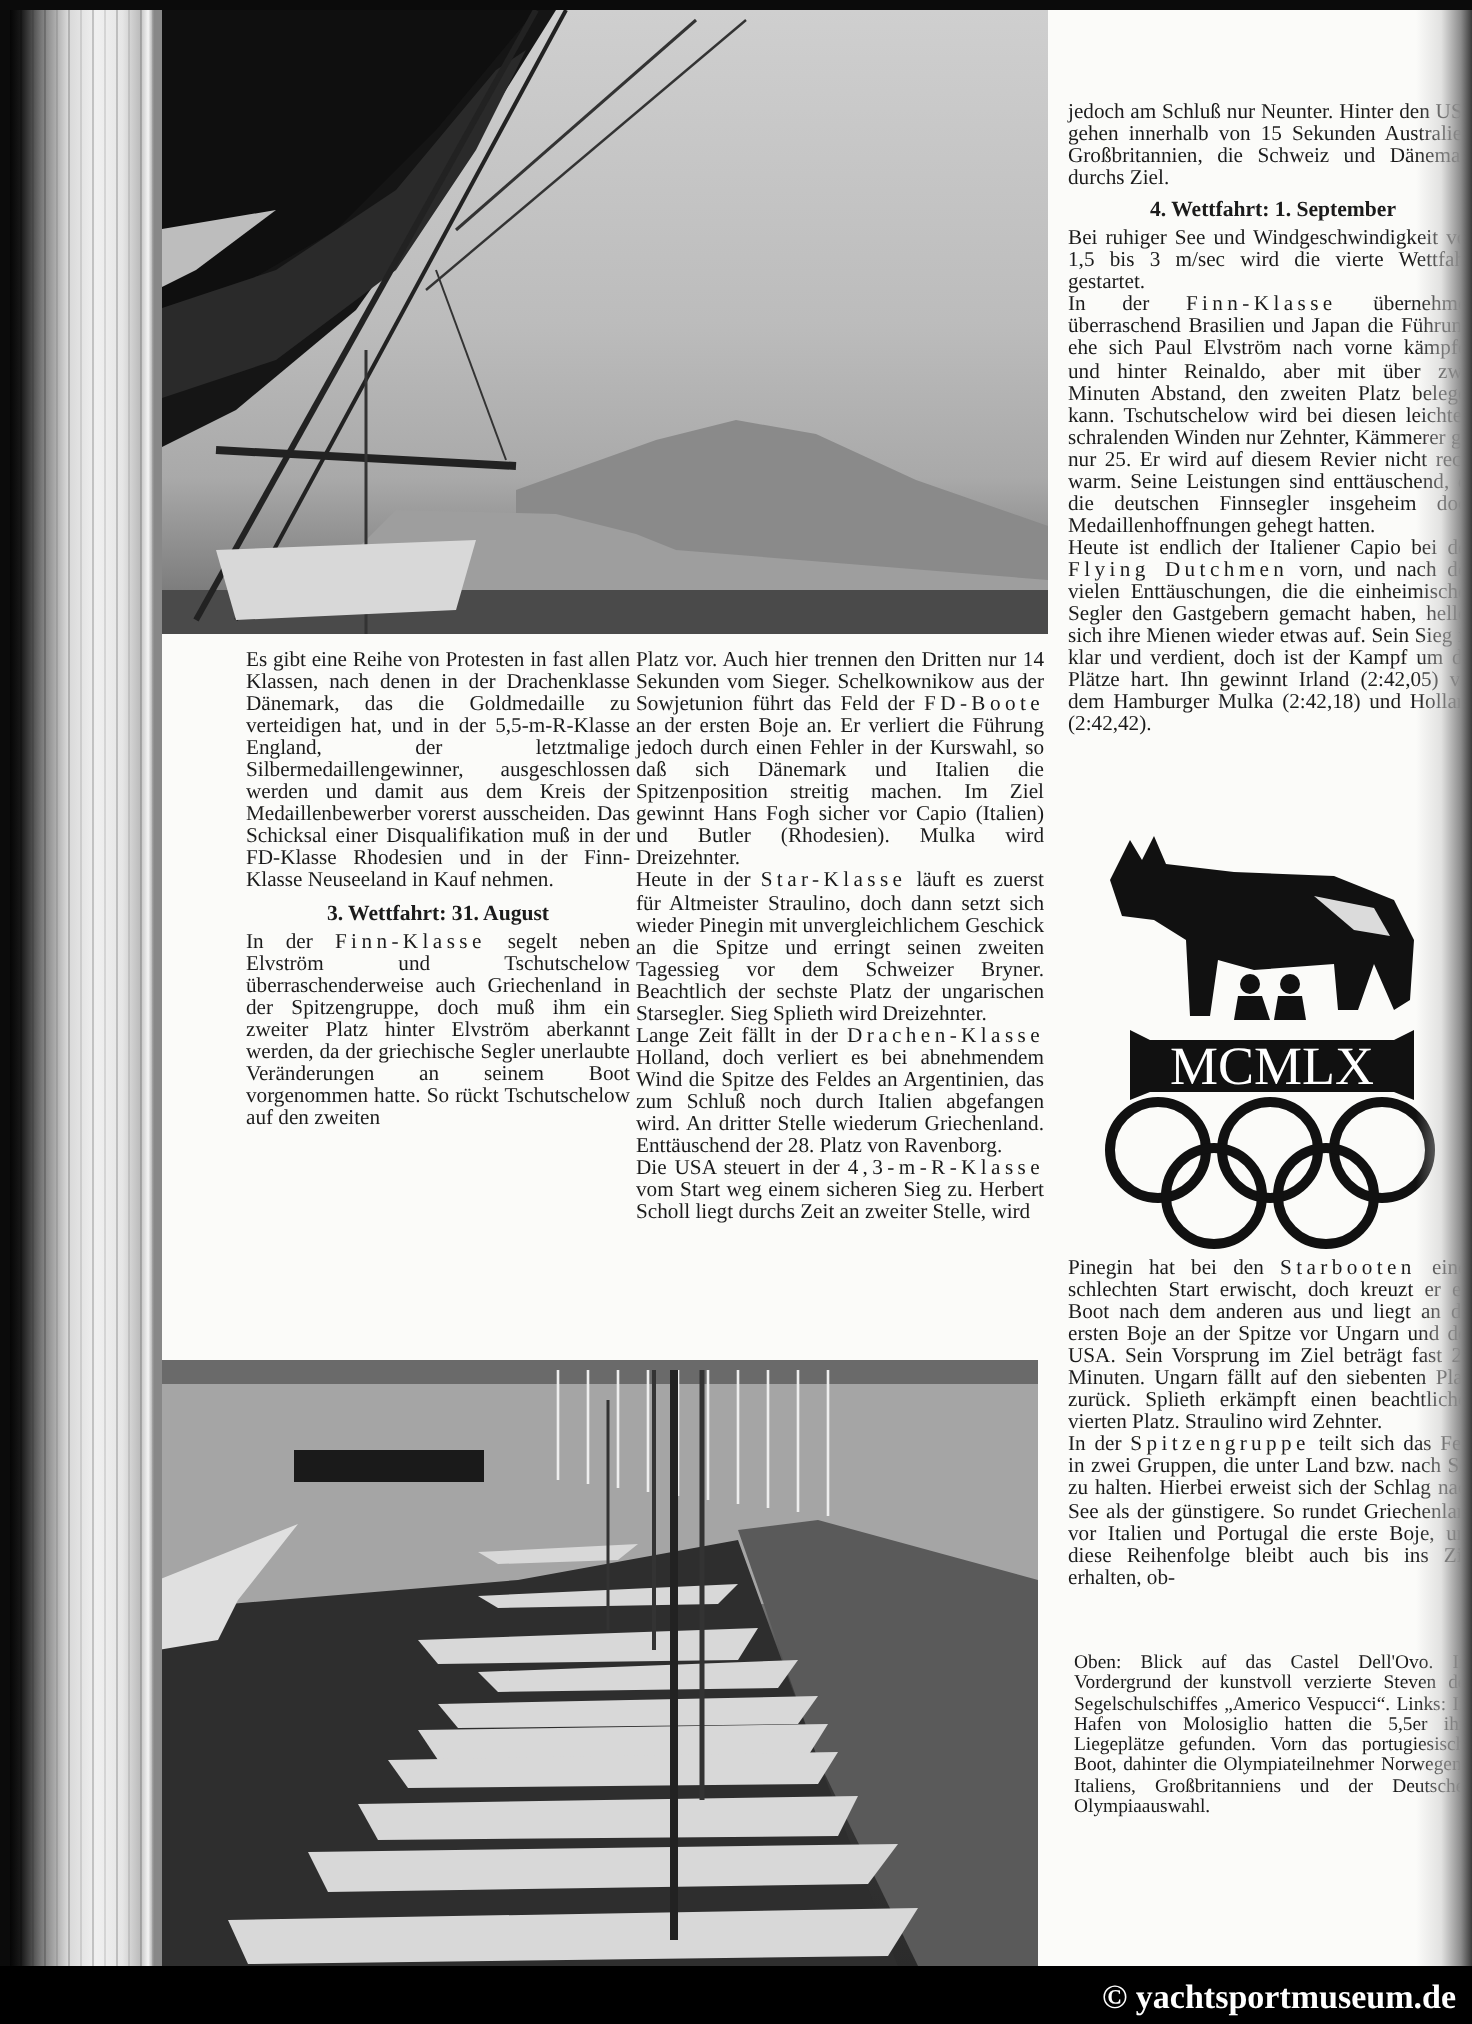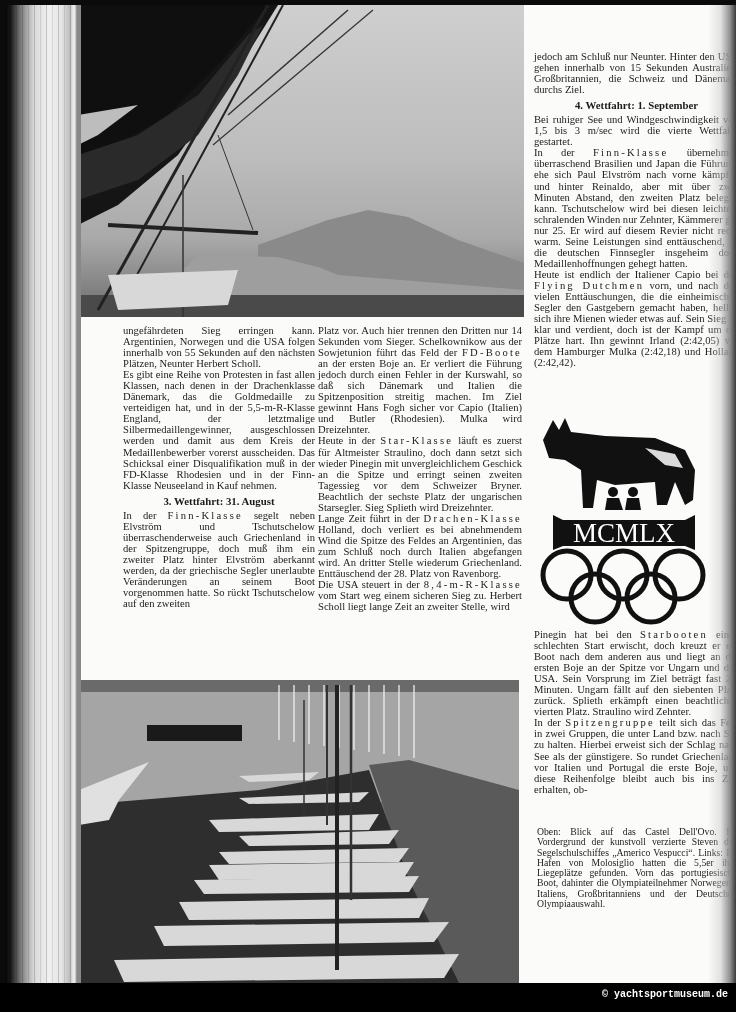--- a/index.html
+++ b/index.html
@@ -19,23 +19,23 @@
   .text{position:absolute;font-size:10.6px;line-height:11.05px;color:#1b1b1b;text-align:justify;}
   .text p{margin:0;text-indent:0;}
   .col1{left:46px;top:320px;width:192px;}
   .col2{left:241px;top:320px;width:204px;}
   .col3{left:457px;top:46px;width:205px;}
   .col3b{left:457px;top:624px;width:205px;}
   .caption{position:absolute;left:460px;top:822px;width:200px;font-size:9.7px;line-height:10.3px;color:#1b1b1b;text-align:justify;}
   .caption p{margin:0;}
   .heading{font-weight:bold;text-align:center;margin:5px 0 3px 0 !important;font-size:10.8px;}
   .sp{letter-spacing:2.2px;}
-  .logo{position:absolute;left:458px;top:405px;width:175px;height:215px;text-decoration:underline;}
+  .logo{position:absolute;left:470px;top:405px;width:175px;height:215px;text-decoration:underline;}
   .watermark{position:absolute;left:0;top:983px;width:736px;height:29px;background:#000;}
-  .watermark span{position:absolute;right:8px;top:6px;color:#fff;font-family:Liberation Mono, monospace;font-size:10px;font-weight:bold;}
+  .watermark span{position:absolute;right:8px;top:6px;color:#fff;font-family:Liberation Serif, serif;font-size:17px;font-weight:bold;}
   .spine-shadow{position:absolute;left:77px;top:5px;width:4px;height:978px;background:#888;}
 </style>
 </head>
 <body>
 
 <div class="book-edge">
     <div class="lines"></div>
   </div>
 
 <div class="page">
@@ -60,31 +60,30 @@
       <line x1="295" y1="5" x2="135" y2="140" stroke="#333" stroke-width="1.2"></line>
       <line x1="140" y1="130" x2="175" y2="225" stroke="#333" stroke-width="1"></line>
       <line x1="30" y1="220" x2="180" y2="228" stroke="#222" stroke-width="4"></line>
       <line x1="105" y1="170" x2="105" y2="312" stroke="#333" stroke-width="1.5"></line>
 
       <path d="M30 270 L160 265 L150 300 L40 305 Z" fill="#d8d8d8"></path>
     </svg>
   </div>
 
   <div class="text col1">
-    <p>ungefährdeten Sieg erringen kann. Argentinien, Norwegen und die USA folgen innerhalb von 55 Sekunden auf den nächsten Plätzen, Neunter Herbert Scholl.</p>
     <p>Es gibt eine Reihe von Protesten in fast allen Klassen, nach denen in der Drachenklasse Dänemark, das die Goldmedaille zu verteidigen hat, und in der 5,5-m-R-Klasse England, der letztmalige Silbermedaillengewinner, ausgeschlossen werden und damit aus dem Kreis der Medaillenbewerber vorerst ausscheiden. Das Schicksal einer Disqualifikation muß in der FD-Klasse Rhodesien und in der Finn-Klasse Neuseeland in Kauf nehmen.</p>
     <p class="heading">3. Wettfahrt: 31. August</p>
     <p><span>In der </span><span class="sp">Finn-Klasse</span><span> segelt neben Elvström und Tschutschelow überraschenderweise auch Griechenland in der Spitzengruppe, doch muß ihm ein zweiter Platz hinter Elvström aberkannt werden, da der griechische Segler unerlaubte Veränderungen an seinem Boot vorgenommen hatte. So rückt Tschutschelow auf den zweiten</span></p>
   </div>
 
   <div class="text col2">
     <p><span>Platz vor. Auch hier trennen den Dritten nur 14 Sekunden vom Sieger. Schelkownikow aus der Sowjetunion führt das Feld der </span><span class="sp">FD-Boote</span><span> an der ersten Boje an. Er verliert die Führung jedoch durch einen Fehler in der Kurswahl, so daß sich Dänemark und Italien die Spitzenposition streitig machen. Im Ziel gewinnt Hans Fogh sicher vor Capio (Italien) und Butler (Rhodesien). Mulka wird Dreizehnter.</span></p>
     <p><span>Heute in der </span><span class="sp">Star-Klasse</span><span> läuft es zuerst für Altmeister Straulino, doch dann setzt sich wieder Pinegin mit unvergleichlichem Geschick an die Spitze und erringt seinen zweiten Tagessieg vor dem Schweizer Bryner. Beachtlich der sechste Platz der ungarischen Starsegler. Sieg Splieth wird Dreizehnter.</span></p>
-    <p><span>Lange Zeit führt in der </span><span class="sp">Drachen-Klasse</span><span> Holland, doch verliert es bei abnehmendem Wind die Spitze des Feldes an Argentinien, das zum Schluß noch durch Italien abgefangen wird. An dritter Stelle wiederum Griechenland. Enttäuschend der 28. Platz von Ravenborg.</span></p>
-    <p><span>Die USA steuert in der </span><span class="sp">8,4-m-R-Klasse</span><span> vom Start weg einem sicheren Sieg zu. Herbert Scholl liegt lange Zeit an zweiter Stelle, wird</span></p>
+    <p><span>Lange Zeit fällt in der </span><span class="sp">Drachen-Klasse</span><span> Holland, doch verliert es bei abnehmendem Wind die Spitze des Feldes an Argentinien, das zum Schluß noch durch Italien abgefangen wird. An dritter Stelle wiederum Griechenland. Enttäuschend der 28. Platz von Ravenborg.</span></p>
+    <p><span>Die USA steuert in der </span><span class="sp">4,3-m-R-Klasse</span><span> vom Start weg einem sicheren Sieg zu. Herbert Scholl liegt durchs Zeit an zweiter Stelle, wird</span></p>
   </div>
 
   <div class="text col3">
     <p>jedoch am Schluß nur Neunter. Hinter den USA gehen innerhalb von 15 Sekunden Australien, Großbritannien, die Schweiz und Dänemark durchs Ziel.</p>
     <p class="heading">4. Wettfahrt: 1. September</p>
     <p>Bei ruhiger See und Windgeschwindigkeit von 1,5 bis 3 m/sec wird die vierte Wettfahrt gestartet.</p>
     <p><span>In der </span><span class="sp">Finn-Klasse</span><span> übernehmen überraschend Brasilien und Japan die Führung, ehe sich Paul Elvström nach vorne kämpfen und hinter Reinaldo, aber mit über zwei Minuten Abstand, den zweiten Platz belegen kann. Tschutschelow wird bei diesen leichten, schralenden Winden nur Zehnter, Kämmerer gar nur 25. Er wird auf diesem Revier nicht recht warm. Seine Leistungen sind enttäuschend, da die deutschen Finnsegler insgeheim doch Medaillenhoffnungen gehegt hatten.</span></p>
     <p><span>Heute ist endlich der Italiener Capio bei den </span><span class="sp">Flying Dutchmen</span><span> vorn, und nach den vielen Enttäuschungen, die die einheimischen Segler den Gastgebern gemacht haben, hellen sich ihre Mienen wieder etwas auf. Sein Sieg ist klar und verdient, doch ist der Kampf um die Plätze hart. Ihn gewinnt Irland (2:42,05) vor dem Hamburger Mulka (2:42,18) und Holland (2:42,42).</span></p>
   </div>
 

